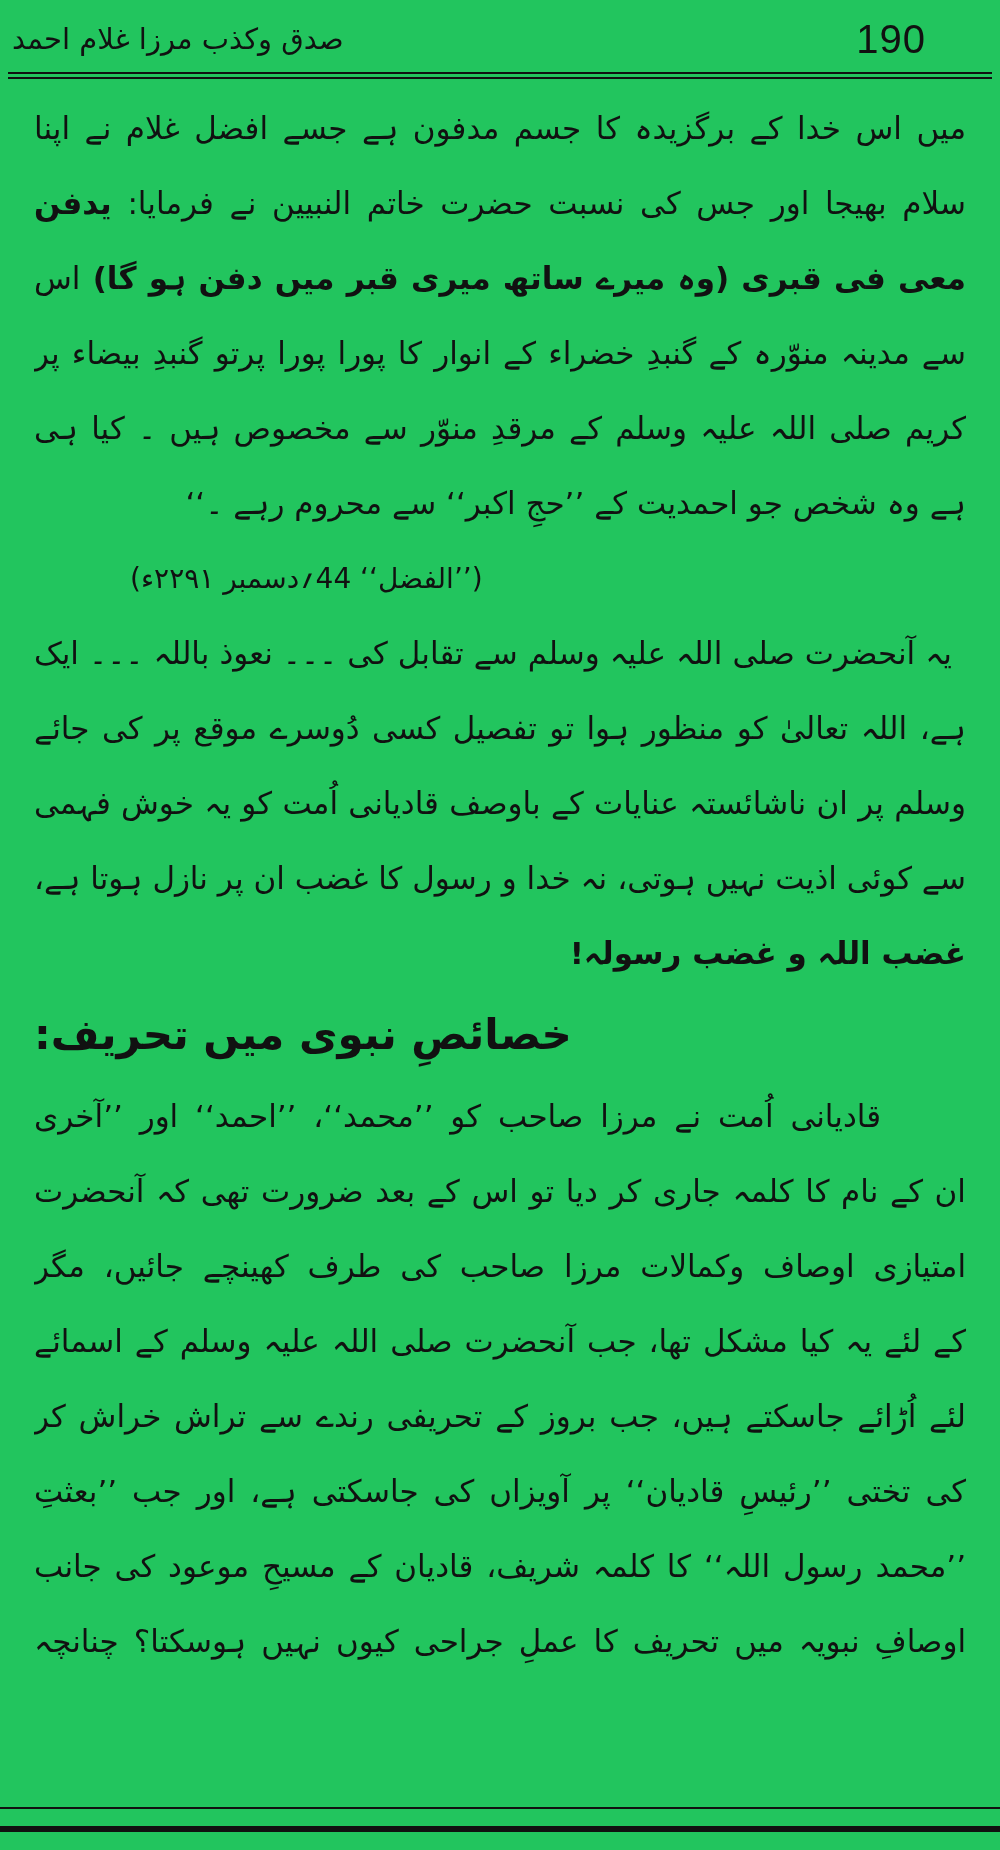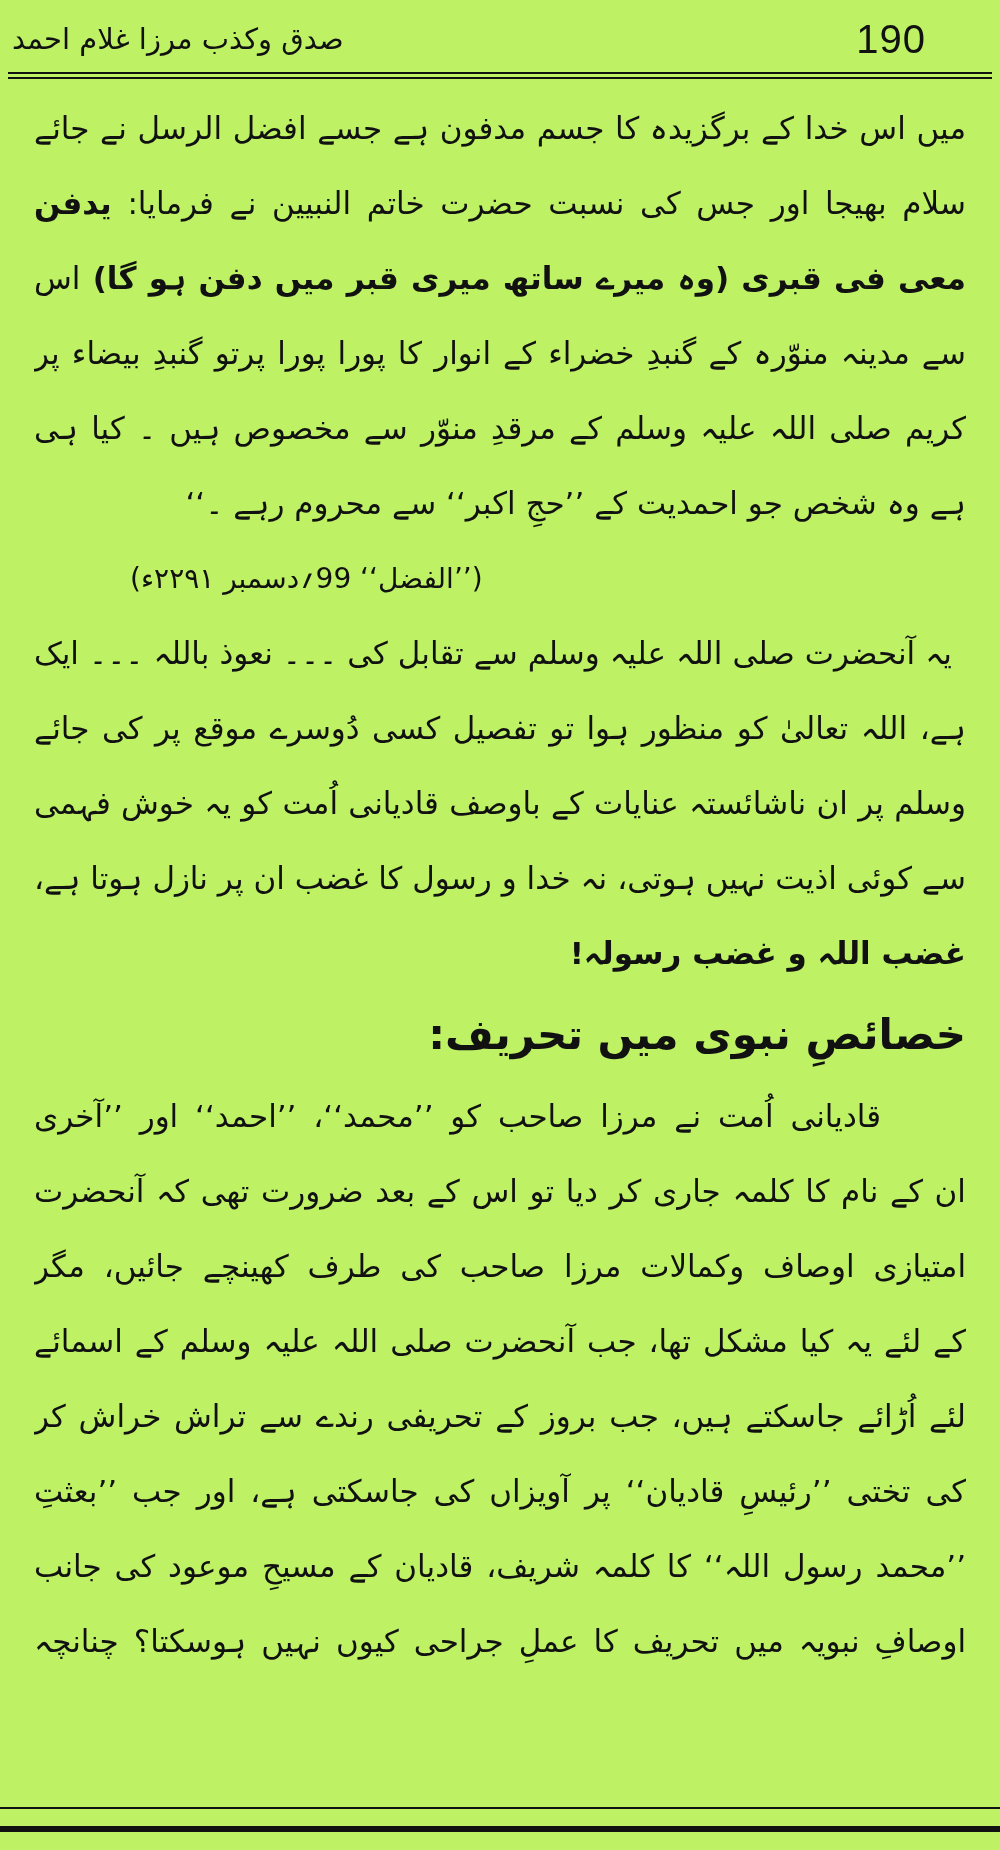--- a/index.html
+++ b/index.html
@@ -1,17 +1,17 @@
 <!DOCTYPE html>
 <html lang="ur"><head>
 <meta charset="utf-8">
 <style>
   html,body{margin:0;padding:0;background:#e8e8e8;}
   .page{
-    position:relative;width:1000px;height:1850px;background:#bef264;
+    position:relative;width:1000px;height:1850px;background:#22c55e;
     margin:0 auto;box-sizing:border-box;color:#111;
     font-family:"DejaVu Sans",sans-serif;overflow:hidden;
   }
   
   .hdr{
     display:flex;align-items:center;justify-content:space-between;
     padding:12px 14px 4px 12px;height:54px;box-sizing:content-box;
   }
   .hdr-left{font-size:29px;line-height:54px;white-space:nowrap;direction:rtl;unicode-bidi:isolate;}
   .hdr-num{
@@ -34,21 +34,21 @@
   .line.full{text-align-last:justify;}
   .line.last{text-align-last:right;}
   .seg{unicode-bidi:isolate;}
   .seg.b{font-weight:700;}
   .citation{
     direction:rtl;font-size:28px;height:75px;line-height:75px;
     text-align:left;text-align-last:left;padding-left:96px;
   }
   .heading{
     direction:rtl;font-size:42px;font-weight:700;height:88px;line-height:88px;
-    text-align:right;
+    text-align:left;
   }
   
   .ftr{position:absolute;left:0;right:0;bottom:18px;}
   .rule-thin{border-top:2px solid #111;margin:0;}
   .rule-thick{border-top:6px solid #111;margin:17px 0 0 0;}
   .ftr-urls{
     display:flex;justify-content:space-between;align-items:baseline;
     padding:4px 10px 0 10px;
     font-family:"Liberation Serif",serif;font-size:31px;color:#111;
   }
@@ -61,28 +61,28 @@
 
   <div class="hdr">
     <span class="hdr-left" dir="rtl">صدق وکذب مرزا غلام احمد</span>
     <span class="hdr-num">190</span>
   </div>
 
   <div class="rule-double"></div>
 
   <div class="content">
       <div class="para">
-        <div class="line full" dir="rtl"><span class="seg">میں اس خدا کے برگزیدہ کا جسم مدفون ہے جسے افضل الرسل نے جائے</span></div>
+        <div class="line full" dir="rtl"><span class="seg">میں اس خدا کے برگزیدہ کا جسم مدفون ہے جسے افضل غلام نے اپنا</span></div>
         <div class="line full" dir="rtl"><span class="seg">سلام بھیجا اور جس کی نسبت حضرت خاتم النبیین نے فرمایا: </span><span class="seg b">یدفن</span></div>
         <div class="line full" dir="rtl"><span class="seg b">معی فی قبری (وہ میرے ساتھ میری قبر میں دفن ہو گا) </span><span class="seg">اس اِعتبار</span></div>
         <div class="line full" dir="rtl"><span class="seg">سے مدینہ منوّرہ کے گنبدِ خضراء کے انوار کا پورا پورا پرتو گنبدِ بیضاء پر</span></div>
         <div class="line full" dir="rtl"><span class="seg">کریم صلی اللہ علیہ وسلم کے مرقدِ منوّر سے مخصوص ہیں ۔ کیا ہی بدقسمت</span></div>
         <div class="line last" dir="rtl"><span class="seg">ہے وہ شخص جو احمدیت کے ’’حجِ اکبر‘‘ سے محروم رہے ۔‘‘</span></div>
       </div>
-      <div class="citation" dir="rtl">(’’الفضل‘‘ 99؍دسمبر ۲۲۹۱ء)</div>
+      <div class="citation" dir="rtl">(’’الفضل‘‘ 44؍دسمبر ۲۲۹۱ء)</div>
       <div class="para">
         <div class="line full" dir="rtl" style="padding-right: 14px;"><span class="seg">یہ آنحضرت صلی اللہ علیہ وسلم سے تقابل کی ۔۔۔ نعوذ باللہ ۔۔۔ ایک ادنیٰ جھلک</span></div>
         <div class="line full" dir="rtl"><span class="seg">ہے، اللہ تعالیٰ کو منظور ہوا تو تفصیل کسی دُوسرے موقع پر کی جائے گی ۔ آنحضرت صلی اللہ علیہ</span></div>
         <div class="line full" dir="rtl"><span class="seg">وسلم پر ان ناشائستہ عنایات کے باوصف قادیانی اُمت کو یہ خوش فہمی ہے کہ مسلمانوں کو اس</span></div>
         <div class="line full" dir="rtl"><span class="seg">سے کوئی اذیت نہیں ہوتی، نہ خدا و رسول کا غضب ان پر نازل ہوتا ہے، </span></div>
         <div class="line last" dir="rtl"><span class="seg b">غضب اللہ و غضب رسولہ!</span></div>
       </div>
       <div class="heading" dir="rtl">خصائصِ نبوی میں تحریف:</div>
       <div class="para">
         <div class="line full" dir="rtl" style="padding-right: 85px;"><span class="seg">قادیانی اُمت نے مرزا صاحب کو ’’محمد‘‘، ’’احمد‘‘ اور ’’آخری نبی‘‘ قرار دے کر</span></div>

